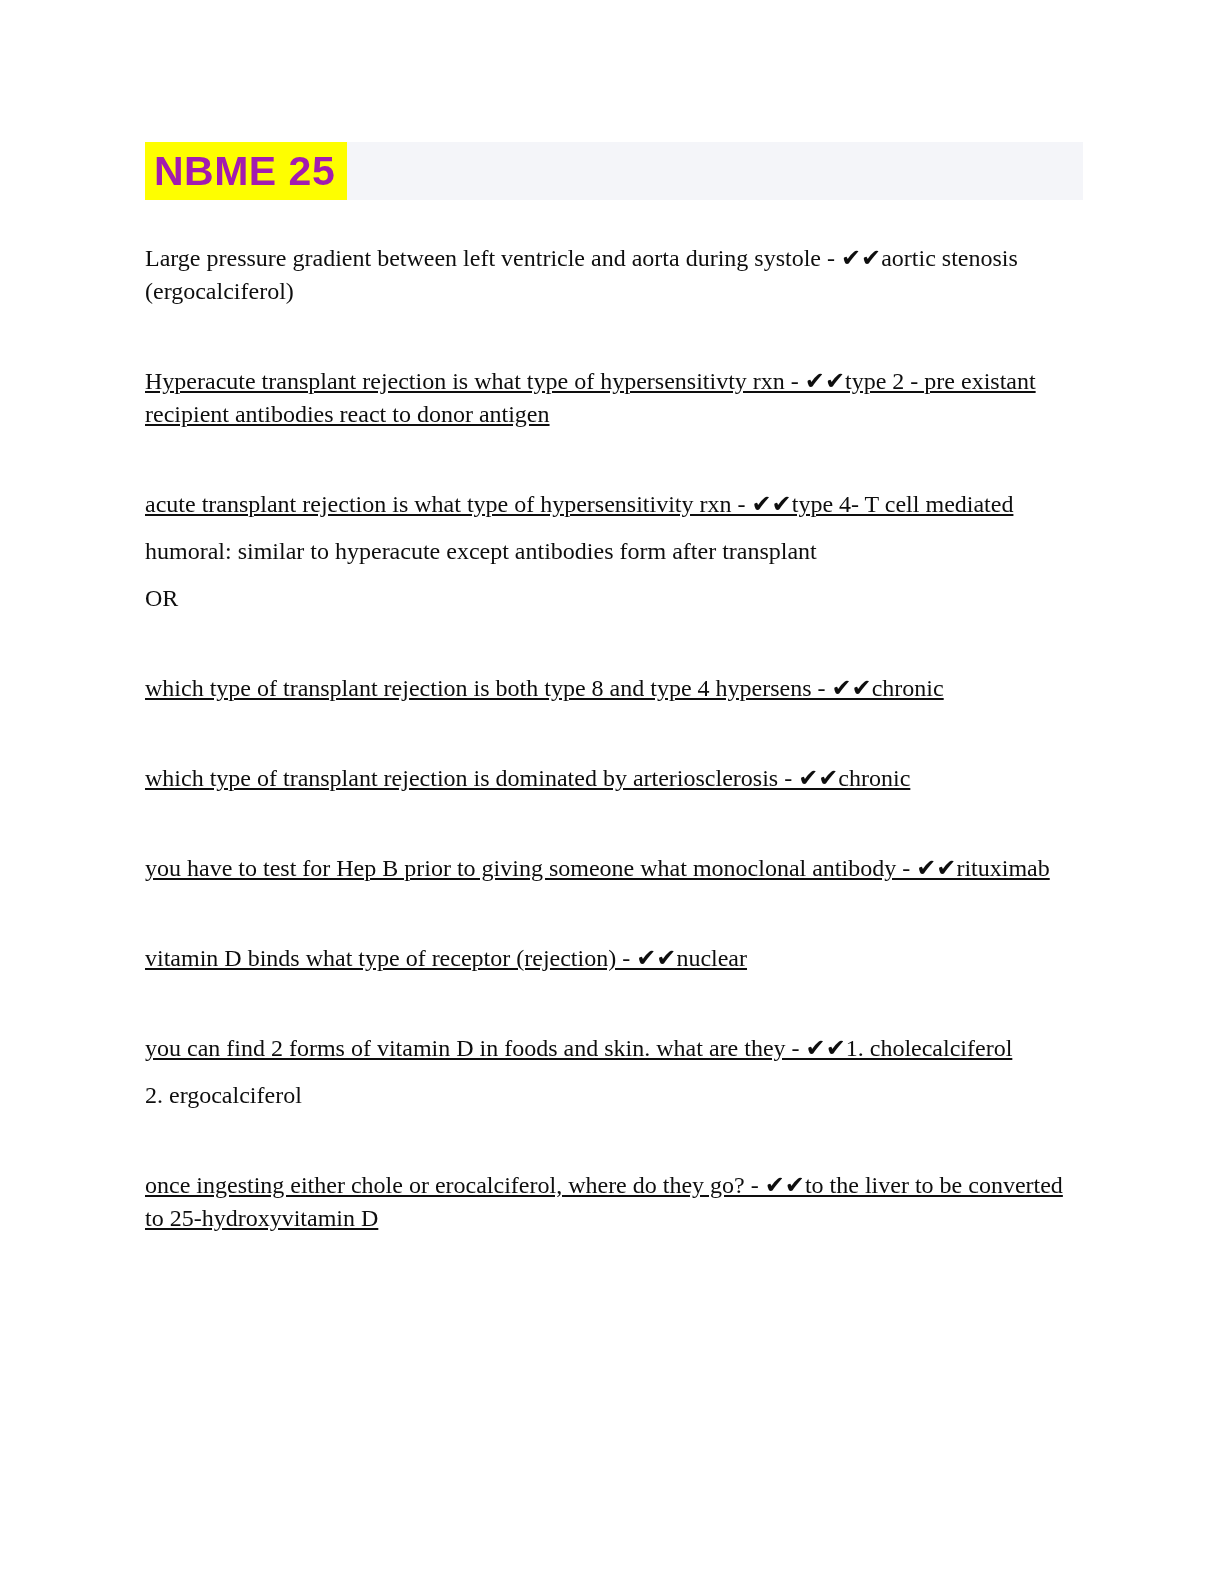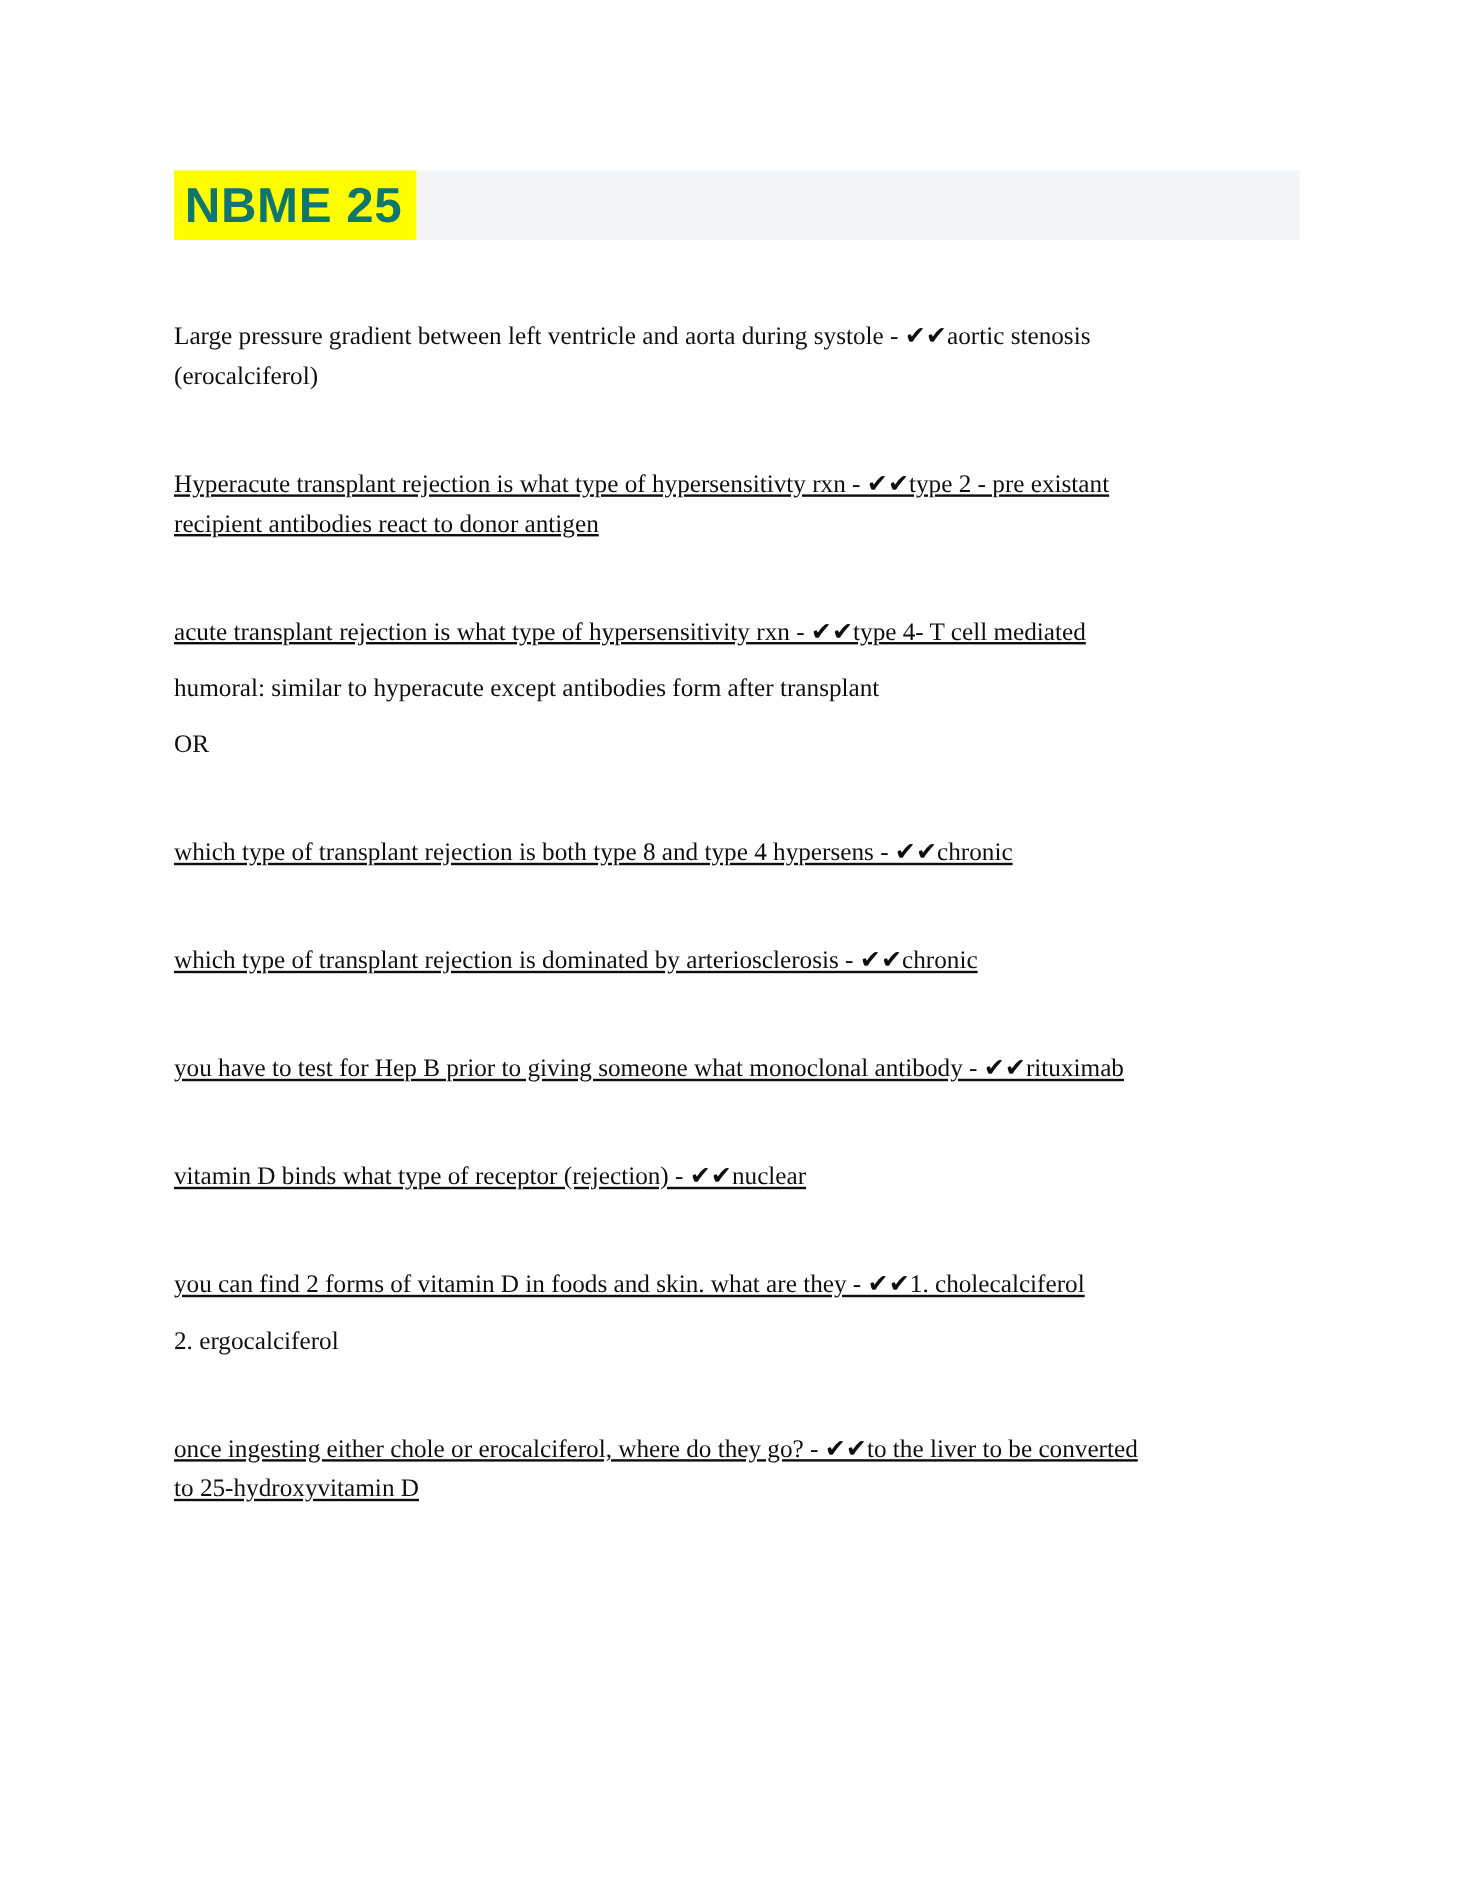--- a/index.html
+++ b/index.html
@@ -28,27 +28,27 @@
   }
   .title-mark {
     display: inline-flex;
     align-items: center;
     background: #fefe00;
     padding: 0 12px 0 9px;
     font-family: "Liberation Sans", "DejaVu Sans", sans-serif;
     font-weight: 700;
     font-size: 41px;
     letter-spacing: 0.5px;
-    color: #0f766e;
+    color: #a21caf;
     white-space: nowrap;
   }
   .content {
-    margin-top: 64px;
+    margin-top: 42px;
     font-family: "Liberation Serif", "DejaVu Serif", serif;
-    font-size: 21px;
+    font-size: 24px;
     line-height: 33px;
     color: #0e0e0e;
   }
   .block { margin: 0; }
   .g-first { margin-top: 0; }
   .g-entry { margin-top: 57px; text-decoration: underline; }
   .g-para  { margin-top: 14px; }
   .text-line {
     white-space: nowrap;
   }
@@ -56,21 +56,21 @@
 </head>
 <body>
 
 <div class="doc">
   <div class="title-bar">
     <span class="title-mark">NBME 25</span>
   </div>
   <div class="content">
       <div class="block g-first">
         <div class="text-line">Large pressure gradient between left ventricle and aorta during systole - ✔✔aortic stenosis</div>
-        <div class="text-line">(erocalciferol)</div>
+        <div class="text-line">(ergocalciferol)</div>
       </div>
       <div class="block g-entry">
         <div class="text-line">Hyperacute transplant rejection is what type of hypersensitivty rxn - ✔✔type 2 - pre existant</div>
         <div class="text-line">recipient antibodies react to donor antigen</div>
       </div>
       <div class="block g-entry">
         <div class="text-line">acute transplant rejection is what type of hypersensitivity rxn - ✔✔type 4- T cell mediated</div>
       </div>
       <div class="block g-para">
         <div class="text-line">humoral: similar to hyperacute except antibodies form after transplant</div>

